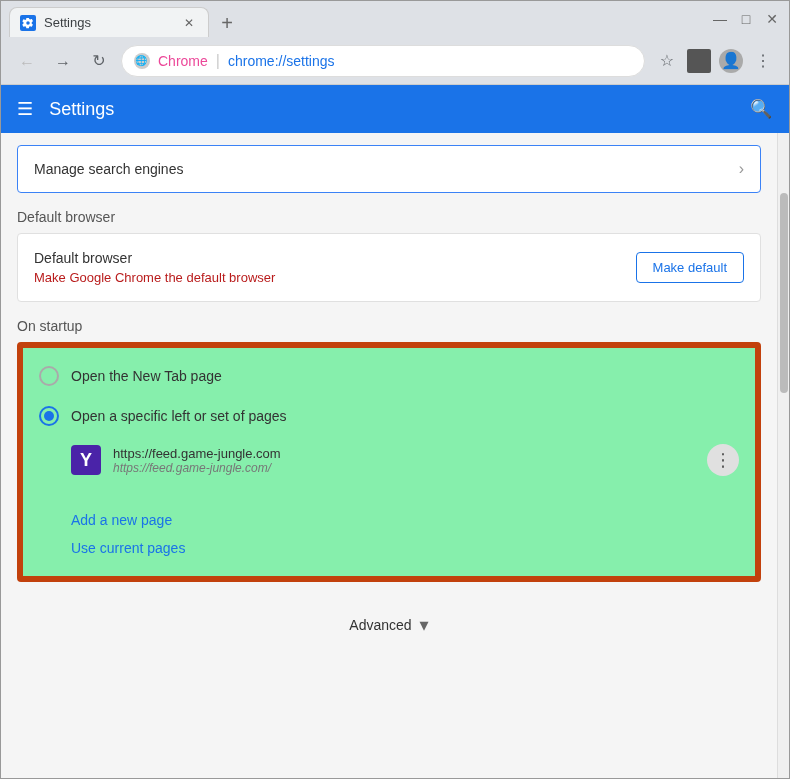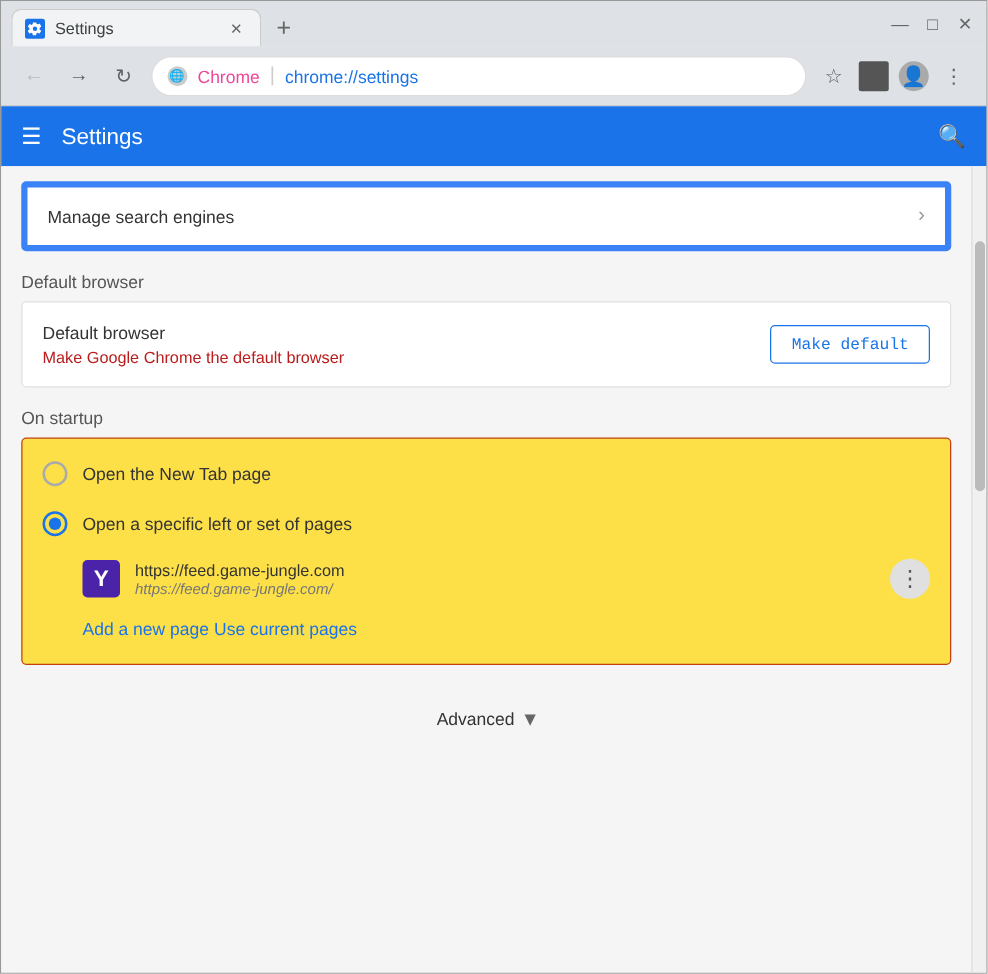--- a/index.html
+++ b/index.html
@@ -273,21 +273,21 @@
     }
 
     .content-area {
       position: relative;
       z-index: 1;
     }
 
     
     .manage-search-row {
       background: white;
-      border: 5px solid #3b82f6;
+      border: 1px solid #3b82f6;
       border-radius: 4px;
       padding: 14px 16px;
       display: flex;
       align-items: center;
       justify-content: space-between;
       margin: 12px 0;
       cursor: pointer;
     }
 
     .manage-search-text {
@@ -334,27 +334,26 @@
 
     .make-default-btn {
       background: white;
       border: 1px solid #1a73e8;
       color: #1a73e8;
       border-radius: 4px;
       padding: 7px 16px;
       font-size: 13px;
       cursor: pointer;
       white-space: nowrap;
-      font-family: Liberation Mono, monospace;
     }
 
     
     .startup-card {
-      background: #fde047;
-      border: 1px solid #c2410c;
+      background: #86efac;
+      border: 6px solid #c2410c;
       border-radius: 4px;
       padding: 8px 0;
       margin-bottom: 16px;
     }
 
     .radio-option {
       display: flex;
       align-items: center;
       padding: 10px 16px;
       gap: 12px;
@@ -434,21 +433,23 @@
       align-items: center;
       justify-content: center;
       cursor: pointer;
       color: #555;
       font-size: 18px;
     }
 
     .startup-links {
       padding: 4px 16px 8px 48px;
       display: flex;
+      flex-direction: column;
       gap: 4px;
+      margin-top: 20px;
     }
 
     .startup-link {
       color: #1a73e8;
       font-size: 14px;
       cursor: pointer;
       text-decoration: none;
       display: inline-block;
       padding: 4px 0;
     }

